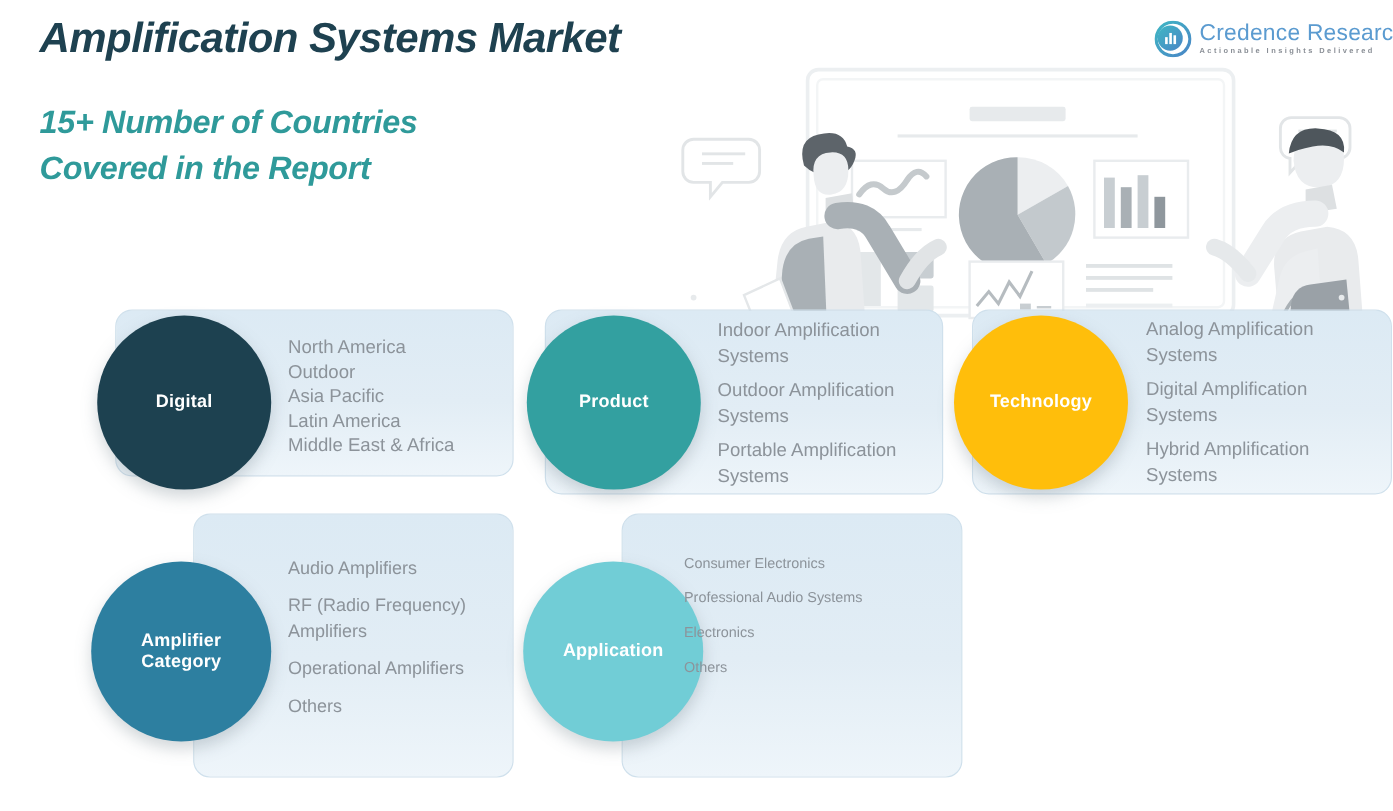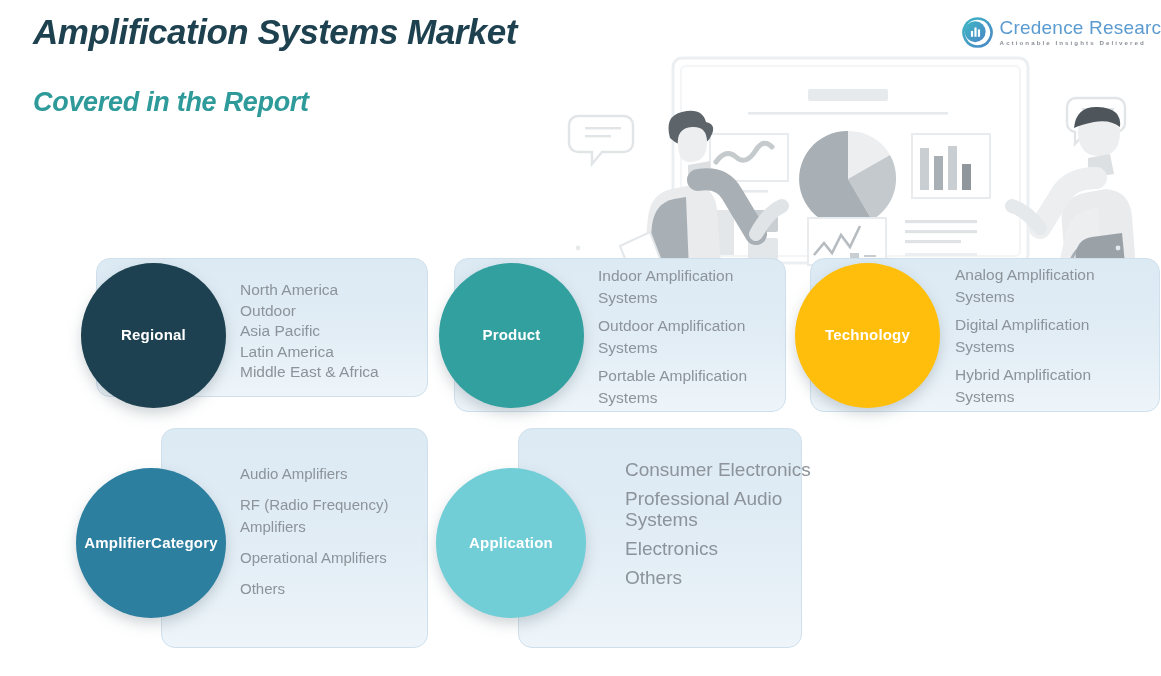--- a/index.html
+++ b/index.html
@@ -62,20 +62,21 @@
   .items{position:absolute;color:#8c939a;}
   .item{margin:0;padding:0;}
 </style>
 </head>
 <body>
 
 <div id="root">
 
   <div class="page-title">Amplification Systems Market</div>
   <div class="page-subtitle">
+    <div>15+ Number of Countries</div>
     <div>Covered in the Report</div>
   </div>
 
   <div class="logo">
     <span class="logo-mark">
       <svg viewBox="0 0 40 40" width="31" height="31">
         <defs>
           <linearGradient id="lgm" x1="0" y1="0" x2="1" y2="1">
             <stop offset="0%" stop-color="#3fb6c4"></stop>
             <stop offset="100%" stop-color="#4a86c6"></stop>
@@ -170,21 +171,21 @@
       </g>
 
       <circle cx="18" cy="198" r="2.4" fill="#e7eaec"></circle>
       <circle cx="558" cy="198" r="2.4" fill="#e7eaec"></circle>
     </svg>
   </div>
 
   <div class="card">
     <div class="panel" style="left:60px;top:258px;width:330px;height:137px;"></div>
     <div class="bubble" style="left:45px;top:263px;width:145px;height:145px;background:#1d4150;">
-      <div class="bubble-label" style="font-size:15px;">Regional</div>
+      <div class="bubble-label" style="font-size:15px;">Digital</div>
     </div>
     <div class="items" style="left:204px;top:280px;width:190px;font-size:15.5px;line-height:20.6px;">
       <div class="item">North America</div>
       <div class="item">Outdoor</div>
       <div class="item">Asia Pacific</div>
       <div class="item">Latin America</div>
       <div class="item">Middle East &amp; Africa</div>
     </div>
   </div>
 
@@ -208,39 +209,39 @@
     <div class="items" style="left:919px;top:264px;width:194px;font-size:15.5px;line-height:22px;">
       <div class="item" style="margin-bottom:6px;">Analog Amplification Systems</div>
       <div class="item" style="margin-bottom:6px;">Digital Amplification Systems</div>
       <div class="item">Hybrid Amplification Systems</div>
     </div>
   </div>
 
   <div class="card">
     <div class="panel" style="left:125px;top:428px;width:265px;height:218px;"></div>
     <div class="bubble" style="left:40px;top:468px;width:150px;height:150px;background:#2d7fa0;">
-      <div class="bubble-label" style="font-size:15px;flex-direction:row;">
+      <div class="bubble-label" style="font-size:15px;flex-direction:column;">
         <span>Amplifier</span>
         <span>Category</span>
       </div>
     </div>
     <div class="items" style="left:204px;top:463px;width:188px;font-size:15px;line-height:22px;">
       <div class="item" style="margin-bottom:9px;">Audio Amplifiers</div>
       <div class="item" style="margin-bottom:9px;">RF (Radio Frequency) Amplifiers</div>
       <div class="item" style="margin-bottom:9px;">Operational Amplifiers</div>
       <div class="item">Others</div>
     </div>
   </div>
 
   <div class="card">
     <div class="panel" style="left:482px;top:428px;width:282px;height:218px;"></div>
     <div class="bubble" style="left:400px;top:468px;width:150px;height:150px;background:#71cdd6;">
       <div class="bubble-label" style="font-size:15px;">Application</div>
     </div>
-    <div class="items" style="left:589px;top:459px;width:200px;font-size:19px;line-height:21px;">
+    <div class="items" style="left:534px;top:459px;width:200px;font-size:12px;line-height:21px;">
       <div class="item" style="margin-bottom:8px;">Consumer Electronics</div>
       <div class="item" style="margin-bottom:8px;">Professional Audio Systems</div>
       <div class="item" style="margin-bottom:8px;">Electronics</div>
       <div class="item">Others</div>
     </div>
   </div>
 
 </div>
 
 </body></html>

